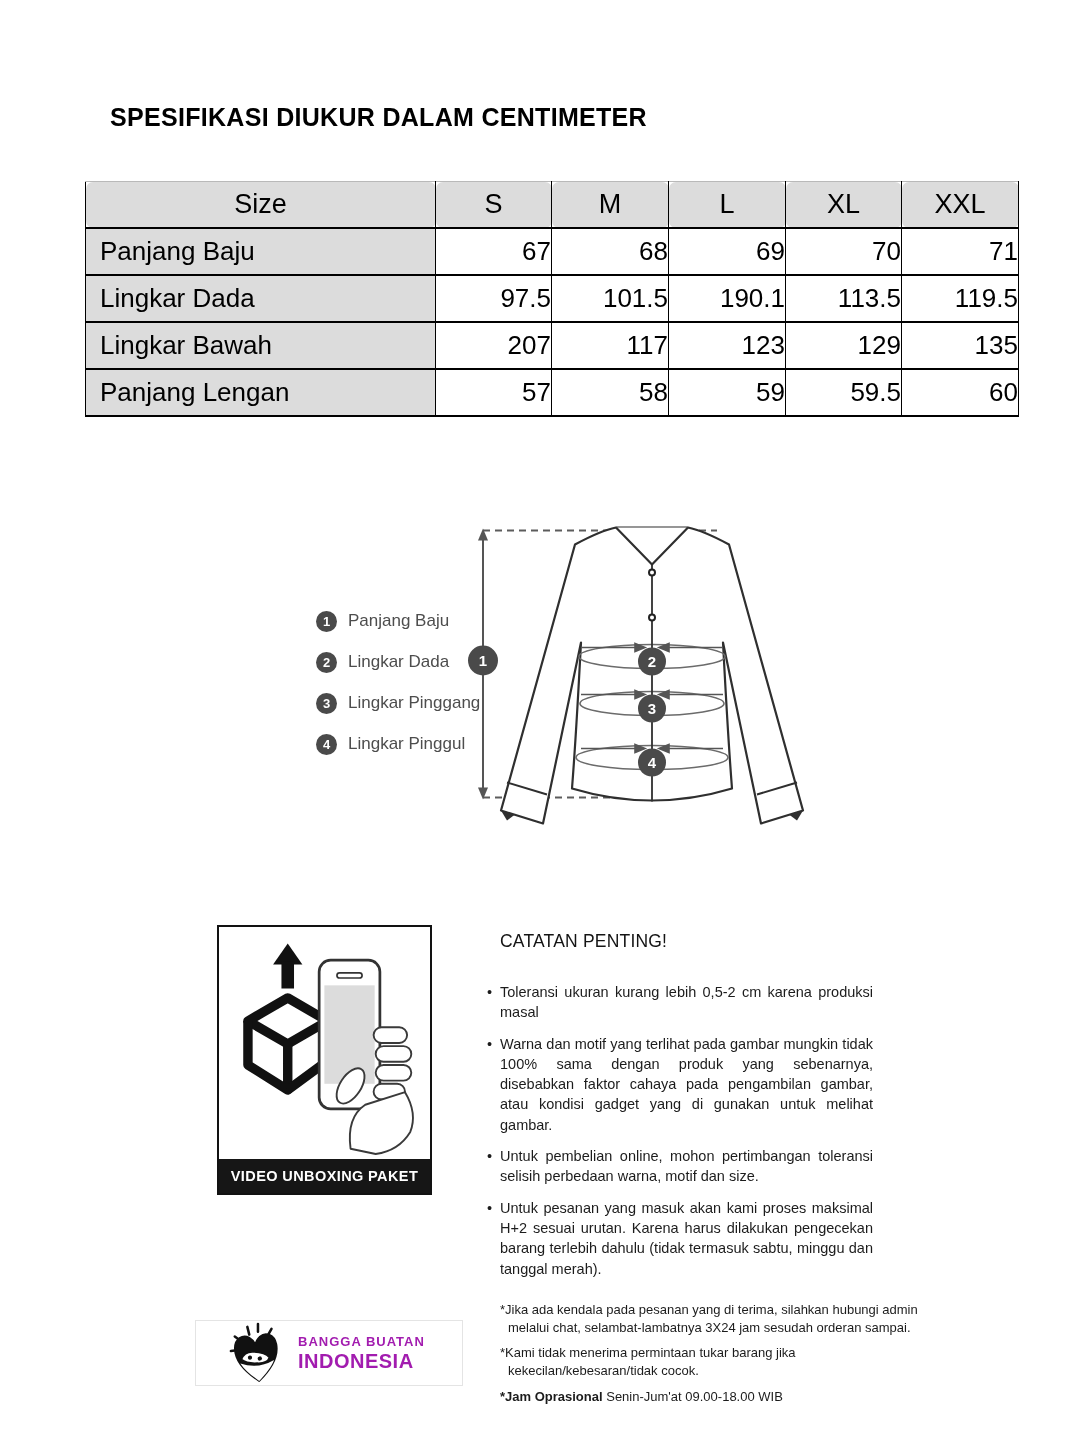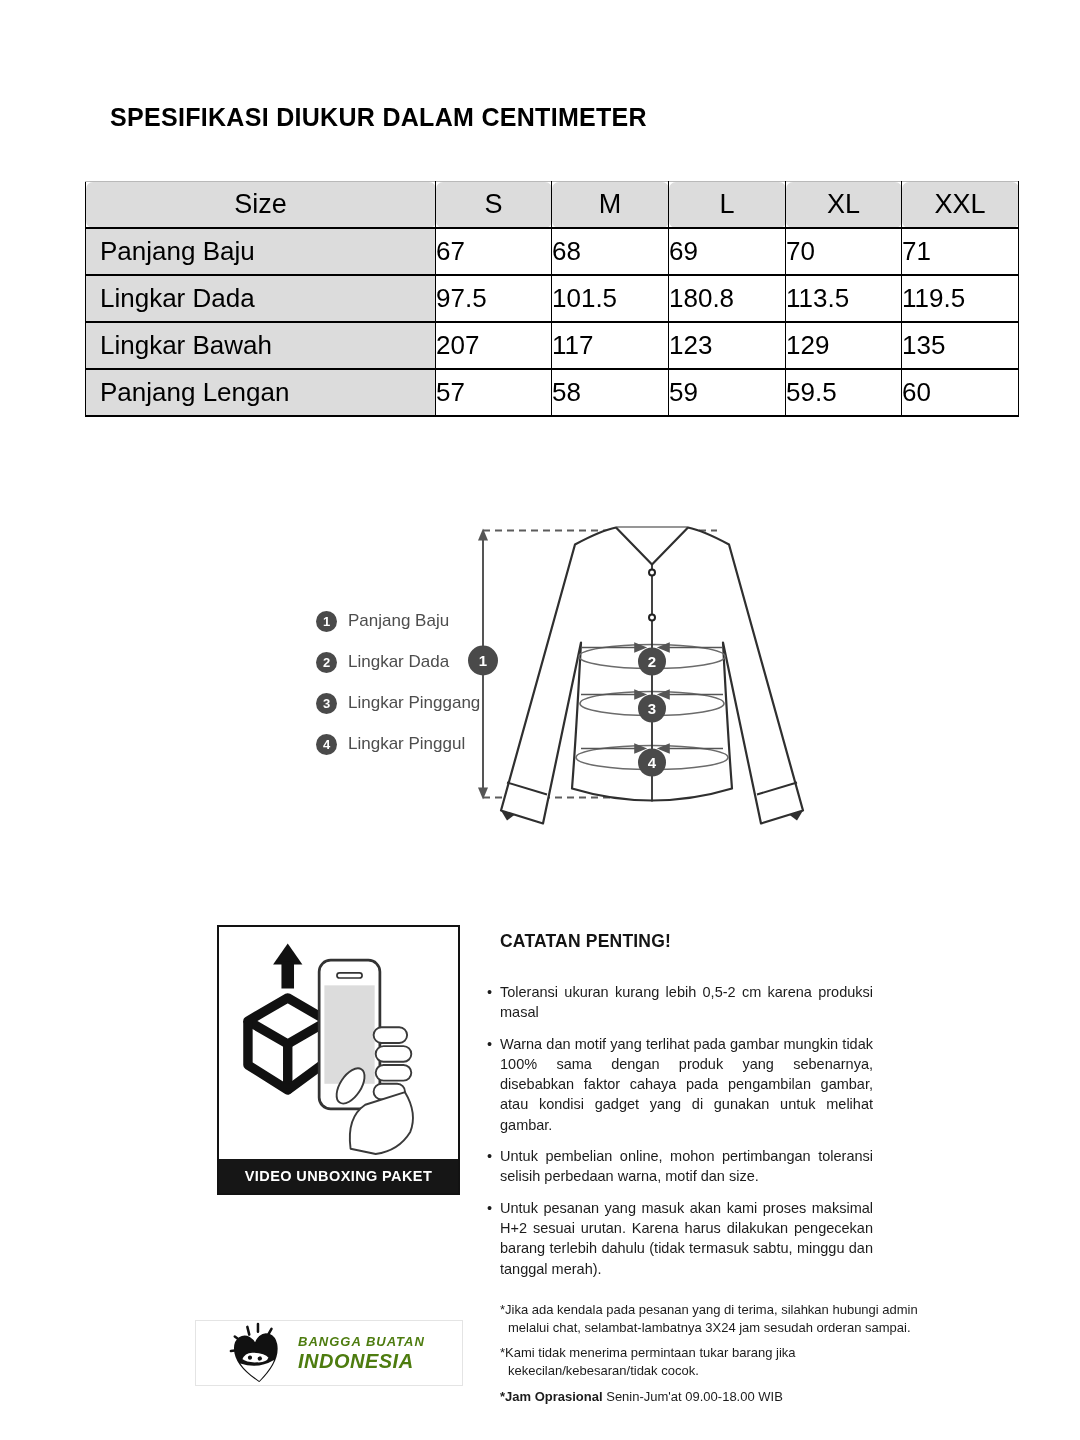--- a/index.html
+++ b/index.html
@@ -15,59 +15,59 @@
   .size-table { position:absolute; left:85px; top:181px; width:933px; border-collapse:collapse; table-layout:fixed; }
   .size-table th, .size-table td {
     border-left:1px solid #000; border-right:1px solid #000;
     border-top:2px solid #000; border-bottom:2px solid #000;
     height:45px; padding:0; font-weight:400;
   }
   .size-table thead th { border-top:1px solid #b9b9b9; }
   .size-table .gray { background:#dcdcdc; }
   .size-table .col-head { font-size:27px; text-align:center;border-radius:7px; }
   .size-table .row-label { font-size:26px; text-align:left; padding-left:14px; }
-  .size-table td.val { font-size:26px; text-align:left; background:#fff; }
+  .size-table td.val { font-size:26px; text-align:right; background:#fff; }
 
   
   .diagram { position:absolute; left:0; top:515px; width:1080px; height:358px; }
   .legend { position:absolute; left:316px; top:95px; margin:0; padding:0; list-style:none; }
   .legend li { display:flex; align-items:center; height:22px; margin-bottom:19px; }
   .legend .badge {
     width:21px; height:21px; border-radius:50%; background:#4a4a4a; color:#fff;
     font-size:13px; font-weight:700; display:flex; align-items:center; justify-content:center;
     margin-right:11px; flex:0 0 auto;
   }
   .legend .legend-label { font-size:17px; color:#4d4d4d; }
   .shirt-svg { position:absolute; left:455px; top:3px; }
 
   
-  .unbox-box { position:absolute; left:217px; top:925px; width:243px; height:270px;
+  .unbox-box { position:absolute; left:217px; top:925px; width:215px; height:270px;
     border:2.5px solid #121212; box-sizing:border-box; background:#fff; }
   .unbox-ill { position:absolute; top:6px; left:14px; }
   .unbox-banner { position:absolute; bottom:0; left:0; right:0; height:34px; background:#161616;
     color:#fff; font-size:14.5px; font-weight:700; letter-spacing:.4px;
     display:flex; align-items:center; justify-content:center; }
   .unbox-note { position:absolute; left:217px; top:1212px; width:272px; margin:0;
     font-size:14.5px; line-height:1.38; color:#222; }
 
   
   .notes { position:absolute; left:487px; top:931px; width:436px; color:#1c1c1c; }
-  .notes h2 { margin:0 0 0 13px; font-size:17.5px; font-weight:700; letter-spacing:.2px; color:#141414; }
+  .notes h2 { margin:0 0 0 13px; font-size:17.5px; font-weight:400; letter-spacing:.2px; color:#141414; }
   .notes ul { margin:30px 0 0; padding:0; list-style:none; width:386px; }
   .notes li { position:relative; padding-left:13px; margin-bottom:11px; font-size:14.5px; line-height:1.4; text-align:justify; }
   .notes li::before { content:"\2022"; position:absolute; left:0; top:0; }
   .footnotes { margin:22px 0 0 13px; width:420px; font-size:13px; line-height:1.4; }
   .footnotes p { margin:0 0 7px; padding-left:8px; text-indent:-8px; }
   .footnotes p.f3 { margin-bottom:0; }
   .footnotes p.cont { text-indent:0; margin:0; }
 
   
   .bbi { position:absolute; left:195px; top:1320px; width:268px; height:66px; background:#fff;
     border:1px solid #e4e4e4; display:flex; align-items:center; padding-left:32px; box-sizing:border-box; }
-  .bbi-text { margin-left:12px; font-style:italic; color:#4d7c0f; }
+  .bbi-text { margin-left:12px; color:#a21caf; }
   .bbi-line1 { font-size:13px; font-weight:600; letter-spacing:1px; }
   .bbi-line2 { font-size:20px; font-weight:800; letter-spacing:.5px; margin-top:1px; }
 </style>
 </head>
 <body>
 
 <main class="page">
 
   <h1 class="title">SPESIFIKASI DIUKUR DALAM CENTIMETER</h1>
 
@@ -96,21 +96,21 @@
         <td class="val">67</td>
         <td class="val">68</td>
         <td class="val">69</td>
         <td class="val">70</td>
         <td class="val">71</td>
       </tr>
       <tr>
         <th class="gray row-label">Lingkar Dada</th>
         <td class="val">97.5</td>
         <td class="val">101.5</td>
-        <td class="val">180.8</td>
+        <td class="val">190.1</td>
         <td class="val">113.5</td>
         <td class="val">119.5</td>
       </tr>
       <tr>
         <th class="gray row-label">Lingkar Bawah</th>
         <td class="val">207</td>
         <td class="val">117</td>
         <td class="val">123</td>
         <td class="val">129</td>
         <td class="val">135</td>

